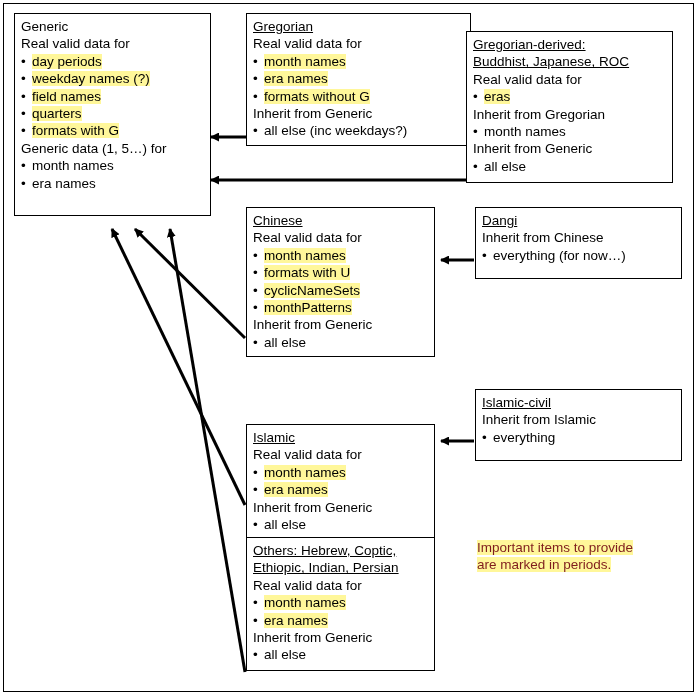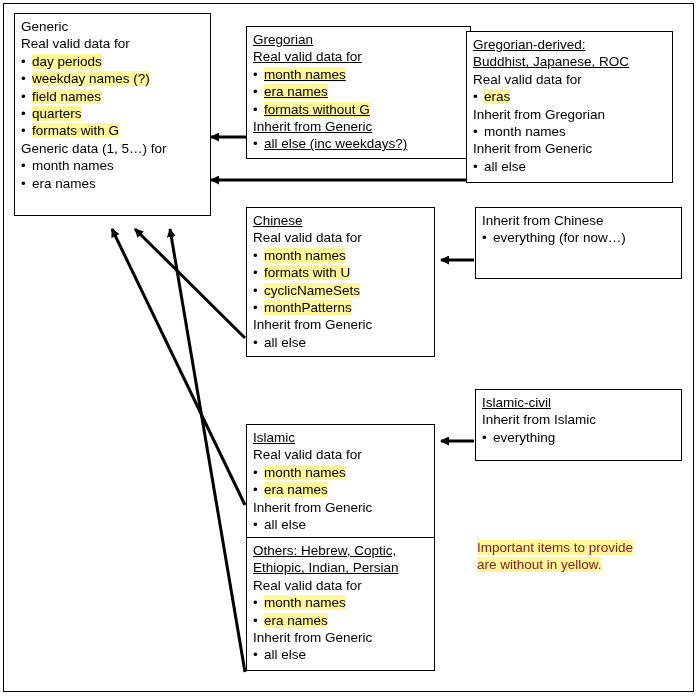--- a/index.html
+++ b/index.html
@@ -105,21 +105,21 @@
     <span class="bullet-line"><span class="b">•</span><span class="hl">day periods</span></span>
     <span class="bullet-line"><span class="b">•</span><span class="hl">weekday names (?)</span></span>
     <span class="bullet-line"><span class="b">•</span><span class="hl">field names</span></span>
     <span class="bullet-line"><span class="b">•</span><span class="hl">quarters</span></span>
     <span class="bullet-line"><span class="b">•</span><span class="hl">formats with G</span></span>
     <span class="ln"><span>Generic data (1, 5…) for</span></span>
     <span class="bullet-line"><span class="b">•</span><span>month names</span></span>
     <span class="bullet-line"><span class="b">•</span><span>era names</span></span>
   </div>
 
-  <div class="box" style="left:246px; top:26px; width:225px; height:133px;text-decoration:underline;">
+  <div class="box" style="left:246px; top:13px; width:225px; height:133px;">
     <span class="ln ul">Gregorian</span>
     <span class="ln"><span>Real valid data for</span></span>
     <span class="bullet-line"><span class="b">•</span><span class="hl">month names</span></span>
     <span class="bullet-line"><span class="b">•</span><span class="hl">era names</span></span>
     <span class="bullet-line"><span class="b">•</span><span class="hl">formats without G</span></span>
     <span class="ln"><span>Inherit from Generic</span></span>
     <span class="bullet-line"><span class="b">•</span><span>all else (inc weekdays?)</span></span>
   </div>
 
   <div class="box" style="left:466px; top:31px; width:207px; height:152px;">
@@ -138,20 +138,21 @@
     <span class="ln"><span>Real valid data for</span></span>
     <span class="bullet-line"><span class="b">•</span><span class="hl">month names</span></span>
     <span class="bullet-line"><span class="b">•</span><span class="hl">formats with U</span></span>
     <span class="bullet-line"><span class="b">•</span><span class="hl">cyclicNameSets</span></span>
     <span class="bullet-line"><span class="b">•</span><span class="hl">monthPatterns</span></span>
     <span class="ln"><span>Inherit from Generic</span></span>
     <span class="bullet-line"><span class="b">•</span><span>all else</span></span>
   </div>
 
   <div class="box" style="left:475px; top:207px; width:207px; height:72px;">
+    <span class="ln ul">Dangi</span>
     <span class="ln"><span>Inherit from Chinese</span></span>
     <span class="bullet-line"><span class="b">•</span><span>everything (for now…)</span></span>
   </div>
 
   <div class="box" style="left:246px; top:389px; width:189px; height:116px;margin-top:35px;">
     <span class="ln ul">Islamic</span>
     <span class="ln"><span>Real valid data for</span></span>
     <span class="bullet-line"><span class="b">•</span><span class="hl">month names</span></span>
     <span class="bullet-line"><span class="b">•</span><span class="hl">era names</span></span>
     <span class="ln"><span>Inherit from Generic</span></span>
@@ -169,15 +170,15 @@
     <span class="ln ul">Ethiopic, Indian, Persian</span>
     <span class="ln"><span>Real valid data for</span></span>
     <span class="bullet-line"><span class="b">•</span><span class="hl">month names</span></span>
     <span class="bullet-line"><span class="b">•</span><span class="hl">era names</span></span>
     <span class="ln"><span>Inherit from Generic</span></span>
     <span class="bullet-line"><span class="b">•</span><span>all else</span></span>
   </div>
 
   <div class="nobox" style="left:477px; top:539px; width:210px;">
     <span class="ln"><span class="hl">Important items to provide</span></span>
-    <span class="ln"><span class="hl">are without in yellow.</span></span>
+    <span class="ln"><span class="hl">are marked in periods.</span></span>
   </div>
 </div>
 
 </body></html>

